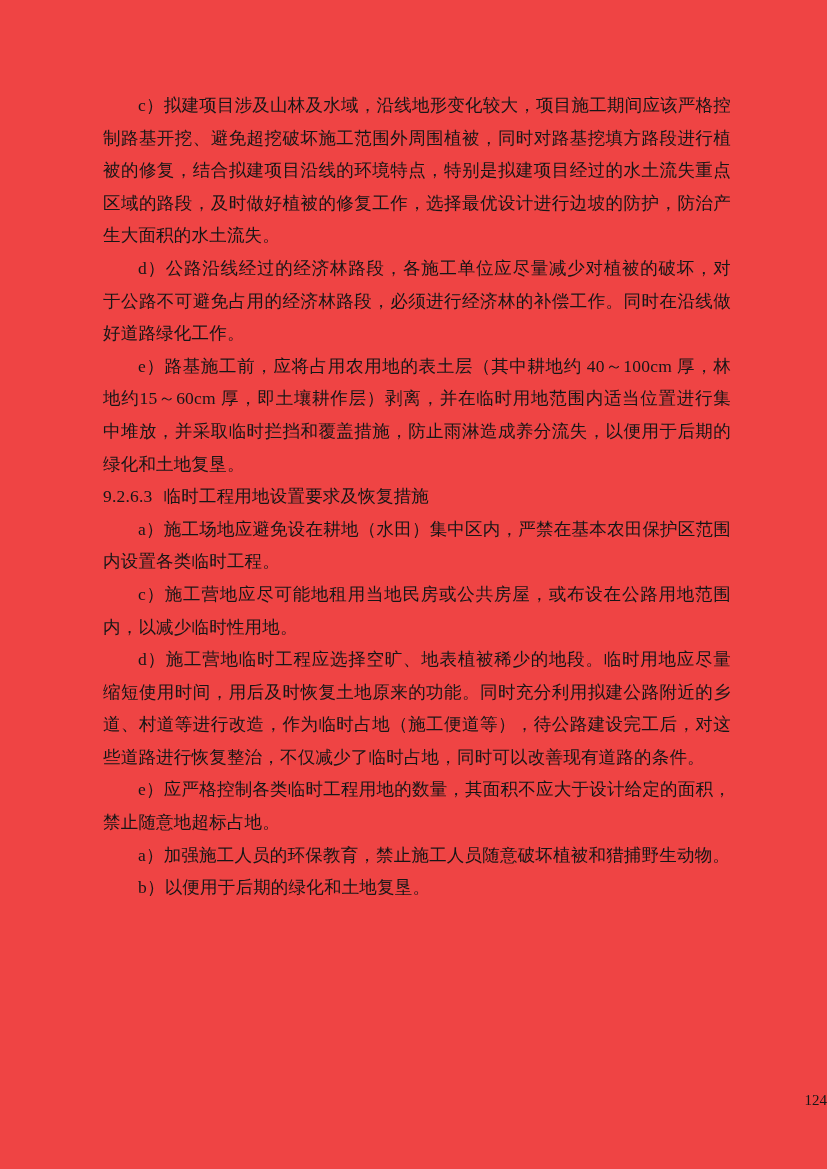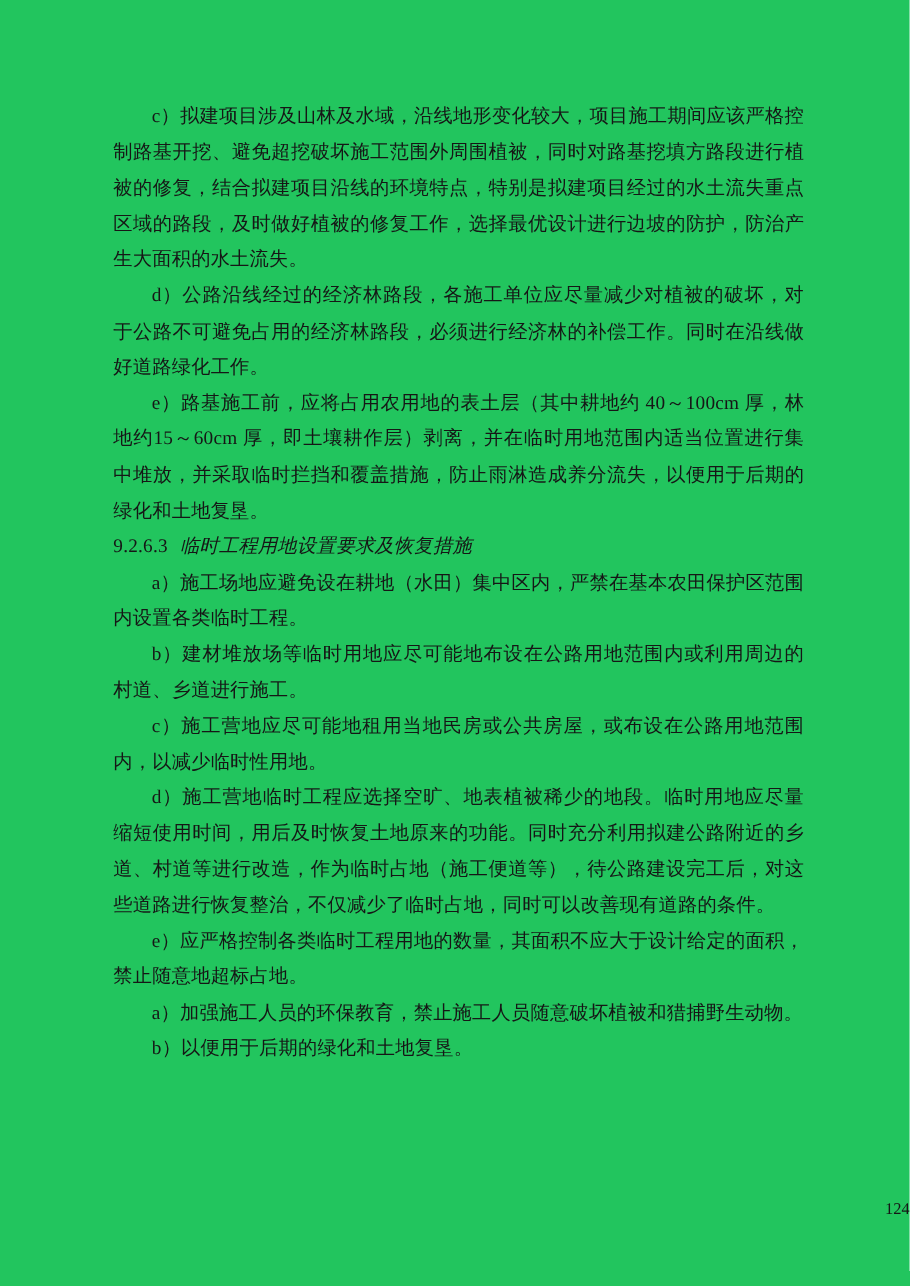--- a/index.html
+++ b/index.html
@@ -4,21 +4,21 @@
 <style>
   html, body {
     margin: 0;
     padding: 0;
     background: #ffffff;
   }
   .page {
     position: relative;
     width: 827px;
     height: 1169px;
-    background: #22c55e;
+    background: #ef4444;
     overflow: hidden;
     font-family: "Liberation Serif", "DejaVu Serif", serif;
     color: #161616;
   }
   .content {
     position: absolute;
     left: 103px;
     top: 89px;
     width: 628px;
   }
@@ -32,21 +32,20 @@
   }
   .content p.item {
     text-indent: 35px;
   }
   .content p.heading {
     text-indent: 0;
     text-align: left;
   }
   .heading .heading-title {
     margin-left: 11px;
-    font-style: italic;
   }
   .footer {
     position: absolute;
     left: 0;
     top: 1091px;
     width: 827px;
     text-align: right;
     font-size: 15px;
     line-height: 18px;
     color: #161616;
@@ -59,21 +58,20 @@
   <div class="content">
     <p class="item">c）拟建项目涉及山林及水域，沿线地形变化较大，项目施工期间应该严格控制路基开挖、避免超挖破坏施工范围外周围植被，同时对路基挖填方路段进行植被的修复，结合拟建项目沿线的环境特点，特别是拟建项目经过的水土流失重点区域的路段，及时做好植被的修复工作，选择最优设计进行边坡的防护，防治产生大面积的水土流失。</p>
     <p class="item">d）公路沿线经过的经济林路段，各施工单位应尽量减少对植被的破坏，对于公路不可避免占用的经济林路段，必须进行经济林的补偿工作。同时在沿线做好道路绿化工作。</p>
     <p class="item">e）路基施工前，应将占用农用地的表土层（其中耕地约 40～100cm 厚，林地约15～60cm 厚，即土壤耕作层）剥离，并在临时用地范围内适当位置进行集中堆放，并采取临时拦挡和覆盖措施，防止雨淋造成养分流失，以便用于后期的绿化和土地复垦。</p>
 
     <p class="heading">
       <span class="heading-number">9.2.6.3</span><span class="heading-title">临时工程用地设置要求及恢复措施</span>
     </p>
 
     <p class="item">a）施工场地应避免设在耕地（水田）集中区内，严禁在基本农田保护区范围内设置各类临时工程。</p>
-    <p class="item">b）建材堆放场等临时用地应尽可能地布设在公路用地范围内或利用周边的村道、乡道进行施工。</p>
     <p class="item">c）施工营地应尽可能地租用当地民房或公共房屋，或布设在公路用地范围内，以减少临时性用地。</p>
     <p class="item">d）施工营地临时工程应选择空旷、地表植被稀少的地段。临时用地应尽量缩短使用时间，用后及时恢复土地原来的功能。同时充分利用拟建公路附近的乡道、村道等进行改造，作为临时占地（施工便道等），待公路建设完工后，对这些道路进行恢复整治，不仅减少了临时占地，同时可以改善现有道路的条件。</p>
     <p class="item">e）应严格控制各类临时工程用地的数量，其面积不应大于设计给定的面积，禁止随意地超标占地。</p>
 
 
     <p class="item">a）加强施工人员的环保教育，禁止施工人员随意破坏植被和猎捕野生动物。</p>
     <p class="item">b）以便用于后期的绿化和土地复垦。</p>
   </div>
 
   <div class="footer">124</div>

